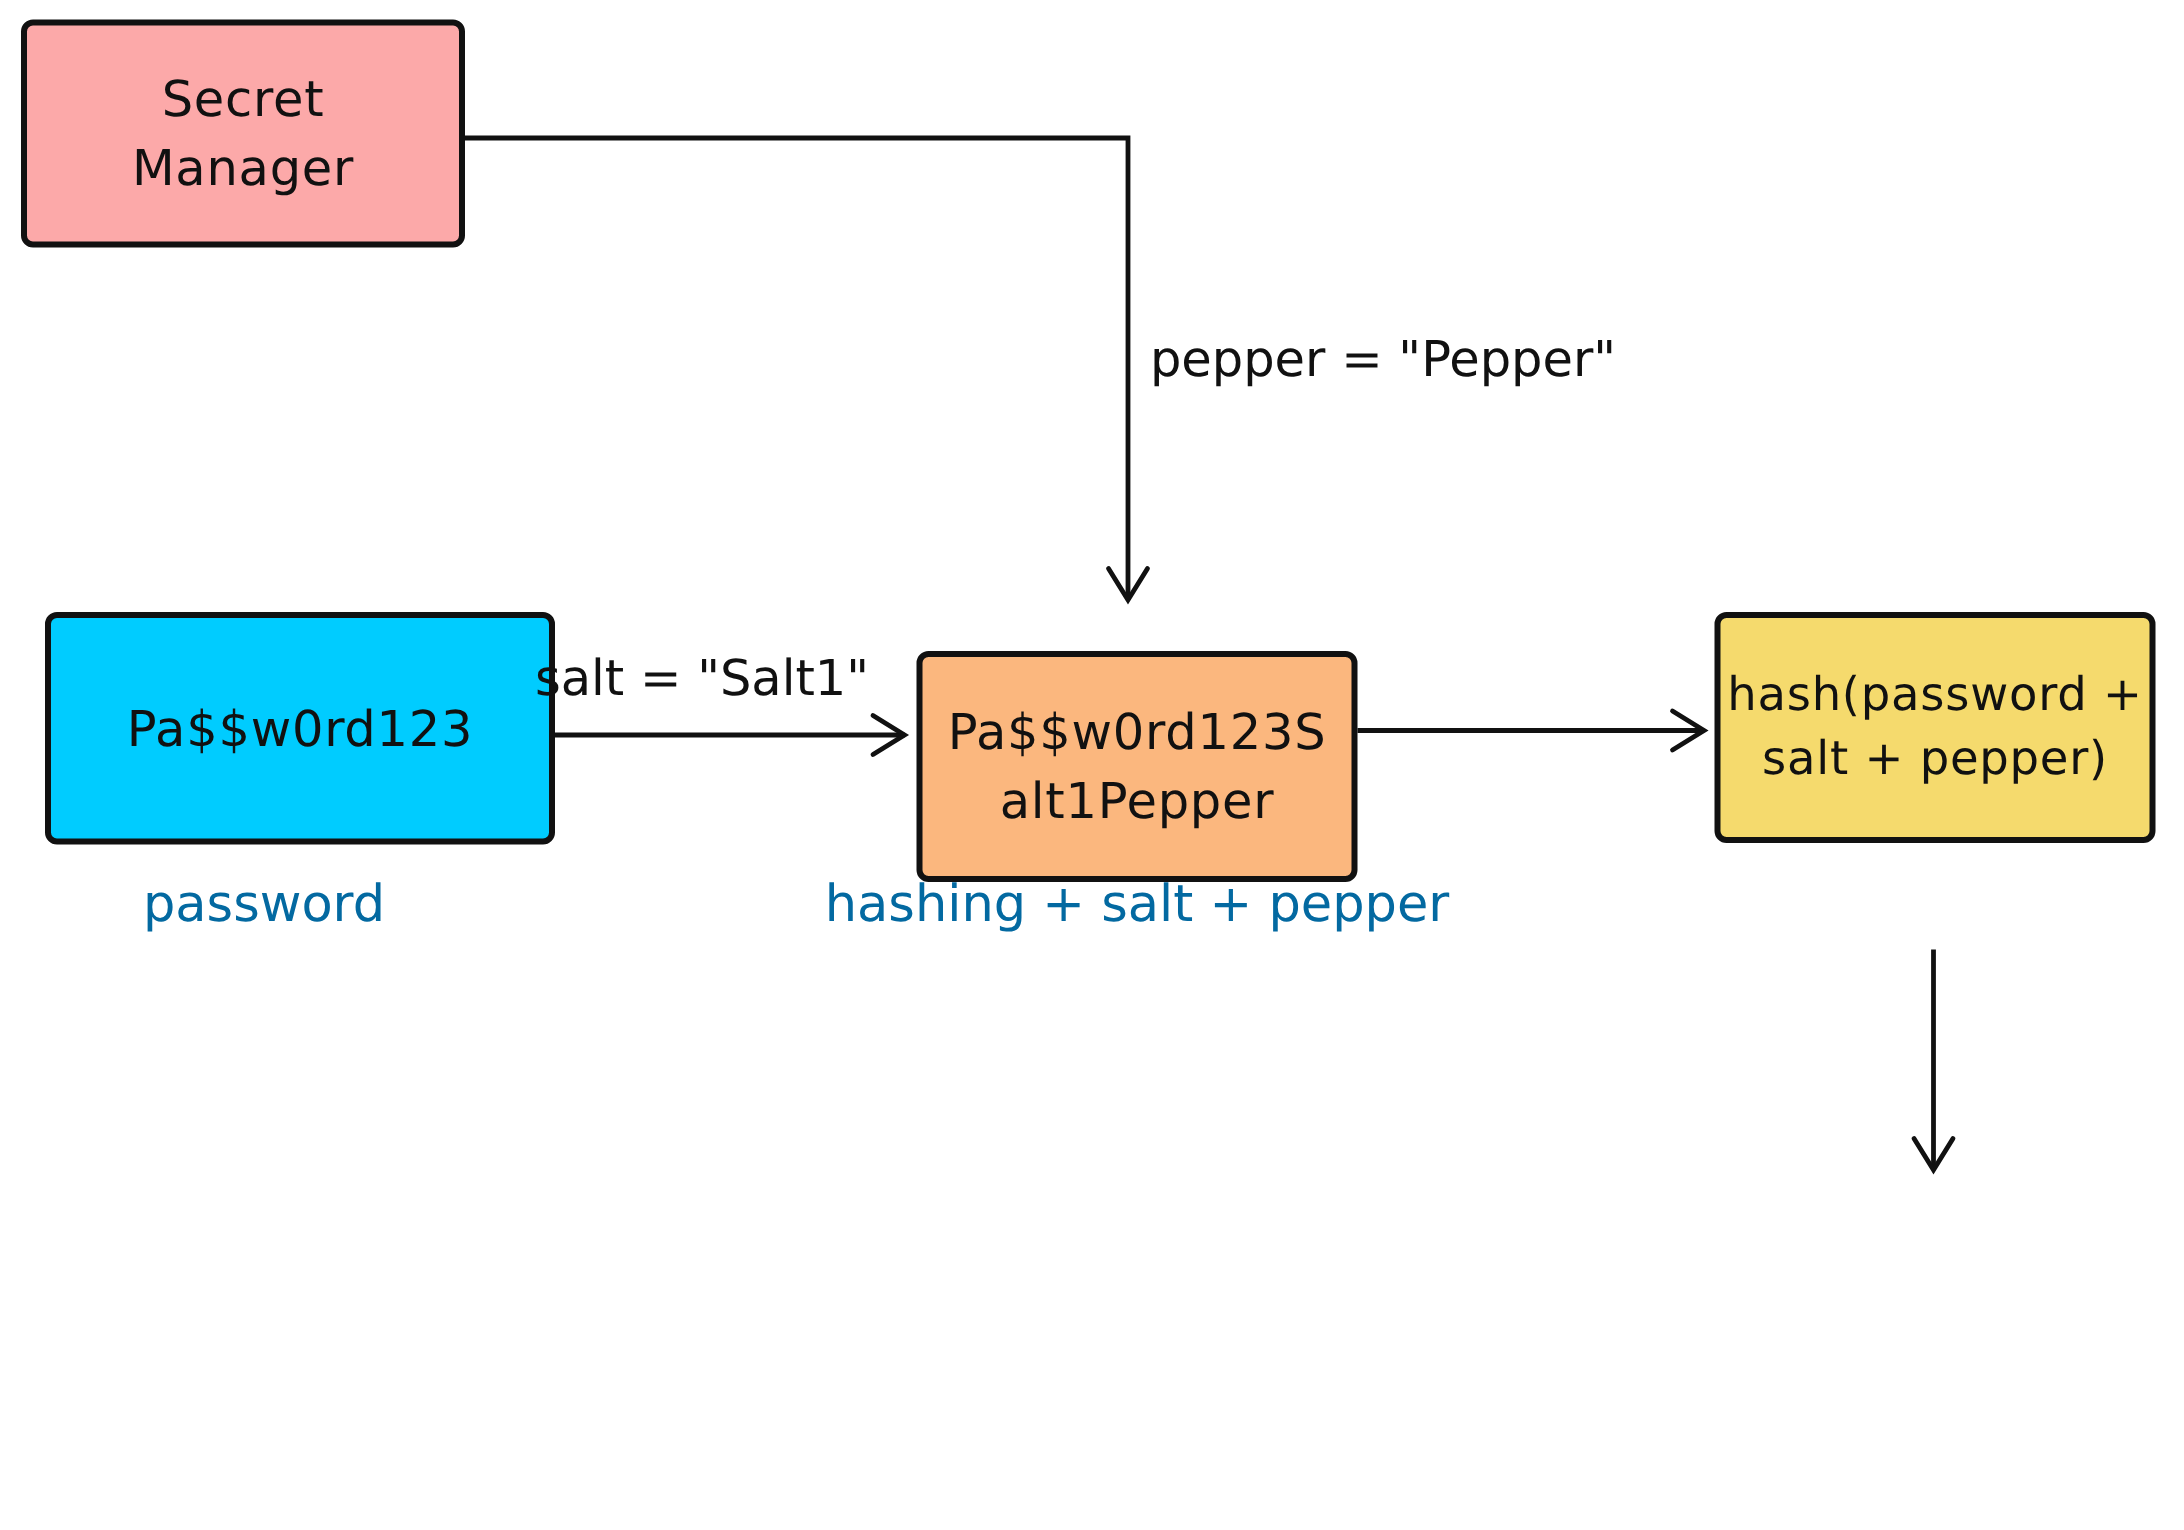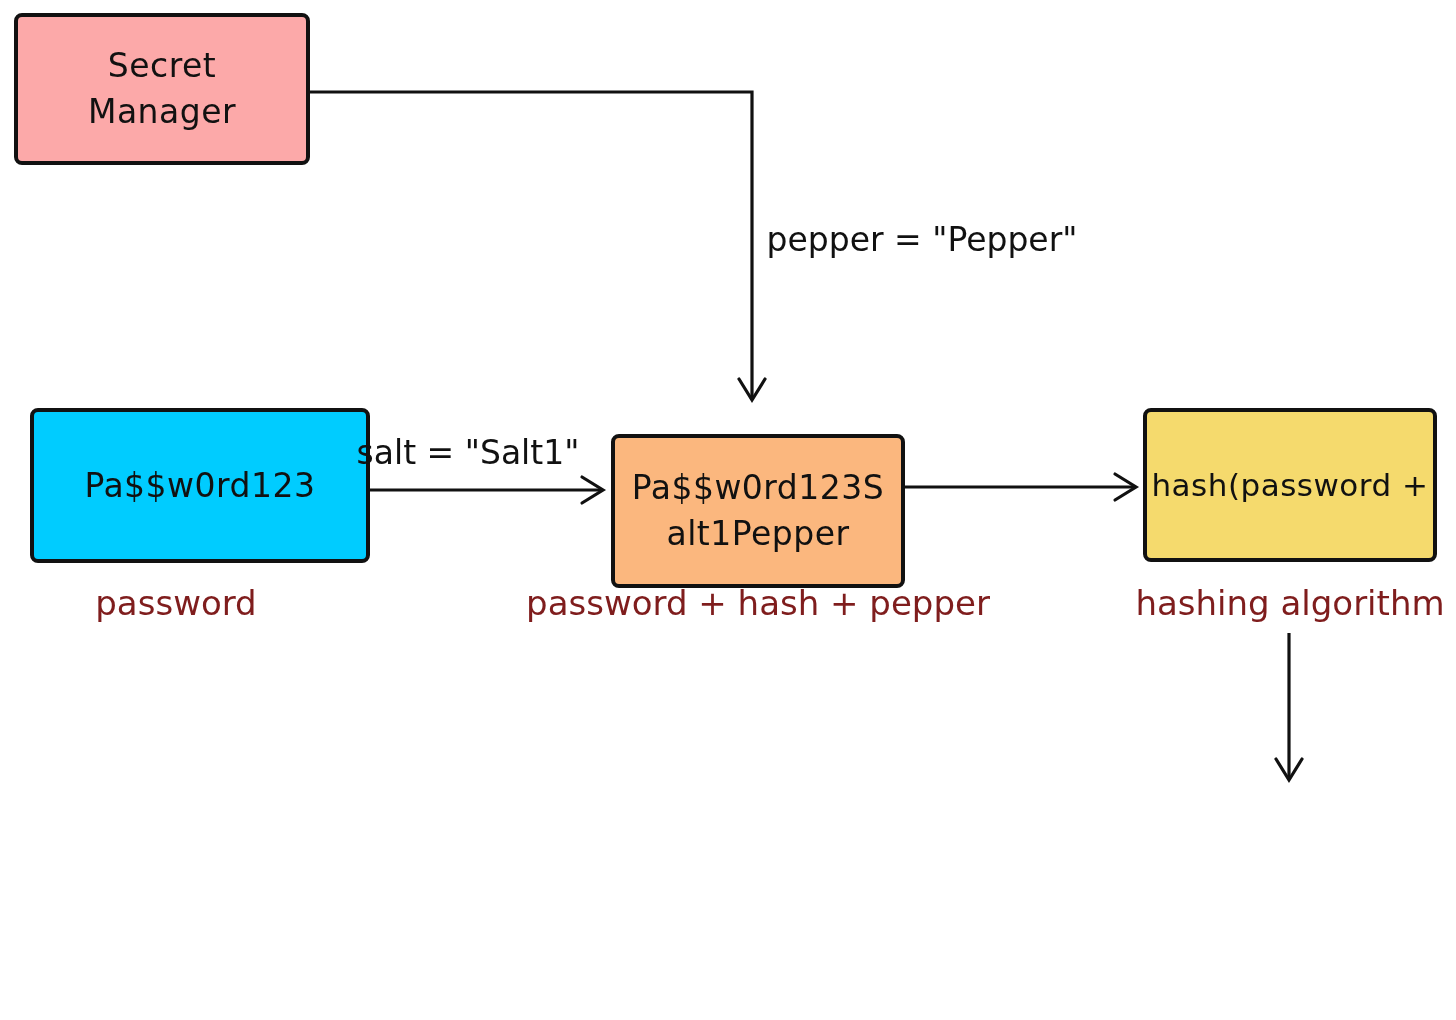--- a/index.html
+++ b/index.html
@@ -37,21 +37,21 @@
     color: #111111;
     font-size: 33px;
     line-height: 1.38;
     letter-spacing: 0.5px;
   }
   .node .line { display: block; white-space: nowrap; }
   .caption {
     position: absolute;
     transform: translateX(-50%);
     white-space: nowrap;
-    color: #7f1d1d;
+    color: #0369a1;
     font-size: 34px;
     text-align: center;
   }
   .edge-label {
     position: absolute;
     transform: translate(-50%, -50%);
     white-space: nowrap;
     color: #111111;
     font-size: 33px;
     text-align: center;
@@ -81,24 +81,24 @@
 
   <div class="node" style="left: 30px; top: 408px; width: 340px; height: 155px; background: rgb(0, 204, 255);">
     <span class="line">Pa$$w0rd123</span>
   </div>
   <div class="caption" style="left:176px; top:583px;">password</div>
 
   <div class="node" style="left: 611px; top: 408px; width: 294px; height: 154px; background: rgb(251, 183, 126); margin-top: 26px;">
     <span class="line">Pa$$w0rd123S</span>
     <span class="line">alt1Pepper</span>
   </div>
-  <div class="caption" style="left:758px; top:583px;">password + hash + pepper</div>
+  <div class="caption" style="left:758px; top:583px;">hashing + salt + pepper</div>
 
   <div class="node" style="left: 1143px; top: 408px; width: 294px; height: 154px; font-size: 31px; background: rgb(245, 218, 109);">
     <span class="line">hash(password +</span>
+    <span class="line">salt + pepper)</span>
   </div>
-  <div class="caption" style="left:1290px; top:583px;">hashing algorithm</div>
 
 
   <div class="edge-label" style="left:922px; top:239px;">pepper = "Pepper"</div>
   <div class="edge-label" style="left:468px; top:452px;">salt = "Salt1"</div>
 
 </div>
 
 </body></html>

